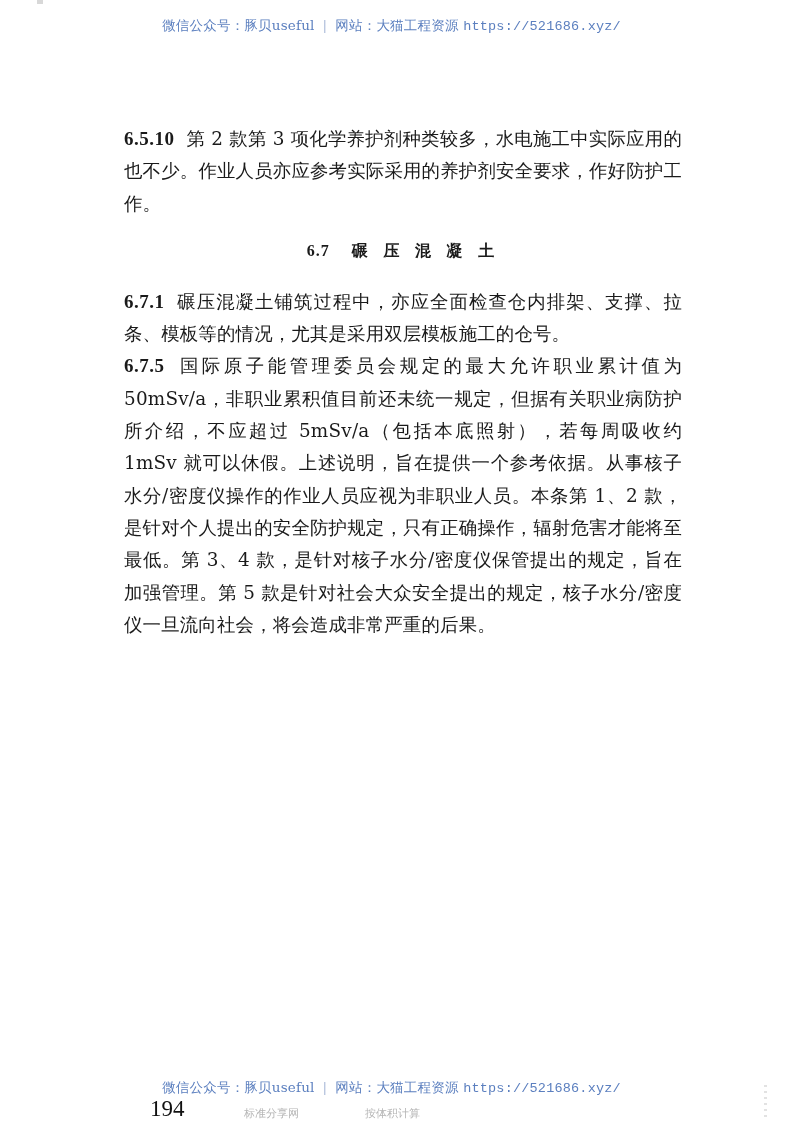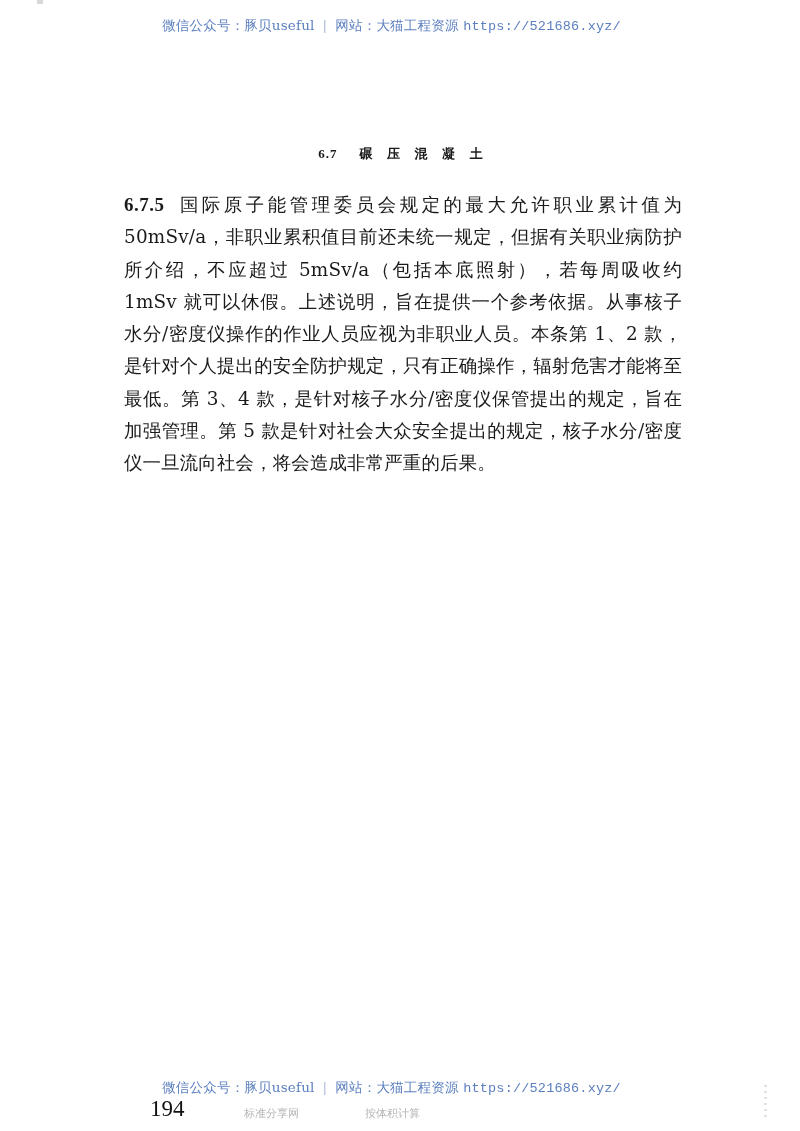--- a/index.html
+++ b/index.html
@@ -10,21 +10,21 @@
                font-size: 13.5px; color: #5b7fbf; letter-spacing: 0.2px; white-space: nowrap; }
   .watermark .sep { color: #a9b9d8; margin: 0 8px; }
   .watermark .mono { font-family: "Liberation Mono", "DejaVu Sans Mono", monospace; font-size: 13.5px; }
   .wm-top { top: 17px; }
   .wm-bottom { top: 1079px; }
   .content { position: absolute; left: 124px; top: 123px; width: 558px; }
   .para { font-size: 18.4px; line-height: 32.3px; text-align: justify; text-align-last: left;
           margin: 0; letter-spacing: 0.2px; }
   .para .num { font-family: "Liberation Serif", "DejaVu Serif", serif; font-weight: bold;
                font-size: 19px; margin-right: 12px; letter-spacing: 0.5px; }
-  .heading { text-align: center; font-weight: bold; font-size: 13px; letter-spacing: 5px;
+  .heading { text-align: center; font-weight: bold; font-size: 16px; letter-spacing: 5px;
              margin: 14px 0 18px 0; line-height: 34px; }
   .heading .hnum { font-family: "Liberation Serif", "DejaVu Serif", serif; margin-right: 22px; letter-spacing: 1px; }
   .page-number { position: absolute; left: 150px; top: 1096px; font-family: "Liberation Serif", "DejaVu Serif", serif;
                  font-size: 23px; color: #111; }
   .footer-label { position: absolute; top: 1106px; font-family: "DejaVu Sans", "Liberation Sans", sans-serif;
                   font-size: 11px; color: #b5b5b5; }
   .fl-1 { left: 244px; }
   .fl-2 { left: 365px; }
   .scan-mark { position: absolute; left: 764px; top: 1085px; width: 3px; height: 36px;
                background: repeating-linear-gradient(to bottom, #cfcfcf 0 2px, transparent 2px 6px); opacity: 0.6; }
@@ -34,23 +34,25 @@
 <body>
 
 <div class="scan-mark-top"></div>
 
 <div class="watermark wm-top">
   <span>微信公众号：豚贝useful</span><span class="sep">|</span><span>网站：大猫工程资源</span>
   <span class="mono">https://521686.xyz/</span>
 </div>
 
 <div class="content">
+  <p class="para"><span class="num">6.5.10</span><span>第 2 款第 3 项化学养护剂种类较多，水电施工中实际应用的也不少。作业人员亦应参考实际采用的养护剂安全要求，作好防护工作。</span></p>
 
   <div class="heading"><span class="hnum">6.7</span><span>碾 压 混 凝 土</span></div>
 
+  <p class="para"><span class="num">6.7.1</span><span>碾压混凝土铺筑过程中，亦应全面检查仓内排架、支撑、拉条、模板等的情况，尤其是采用双层模板施工的仓号。</span></p>
   <p class="para"><span class="num">6.7.5</span><span>国际原子能管理委员会规定的最大允许职业累计值为 50mSv/a，非职业累积值目前还未统一规定，但据有关职业病防护所介绍，不应超过 5mSv/a（包括本底照射），若每周吸收约 1mSv 就可以休假。上述说明，旨在提供一个参考依据。从事核子水分/密度仪操作的作业人员应视为非职业人员。本条第 1、2 款，是针对个人提出的安全防护规定，只有正确操作，辐射危害才能将至最低。第 3、4 款，是针对核子水分/密度仪保管提出的规定，旨在加强管理。第 5 款是针对社会大众安全提出的规定，核子水分/密度仪一旦流向社会，将会造成非常严重的后果。</span></p>
 </div>
 
 <div class="watermark wm-bottom">
   <span>微信公众号：豚贝useful</span><span class="sep">|</span><span>网站：大猫工程资源</span>
   <span class="mono">https://521686.xyz/</span>
 </div>
 
 <div class="page-number">194</div>
 <div class="footer-label fl-1">标准分享网</div>

